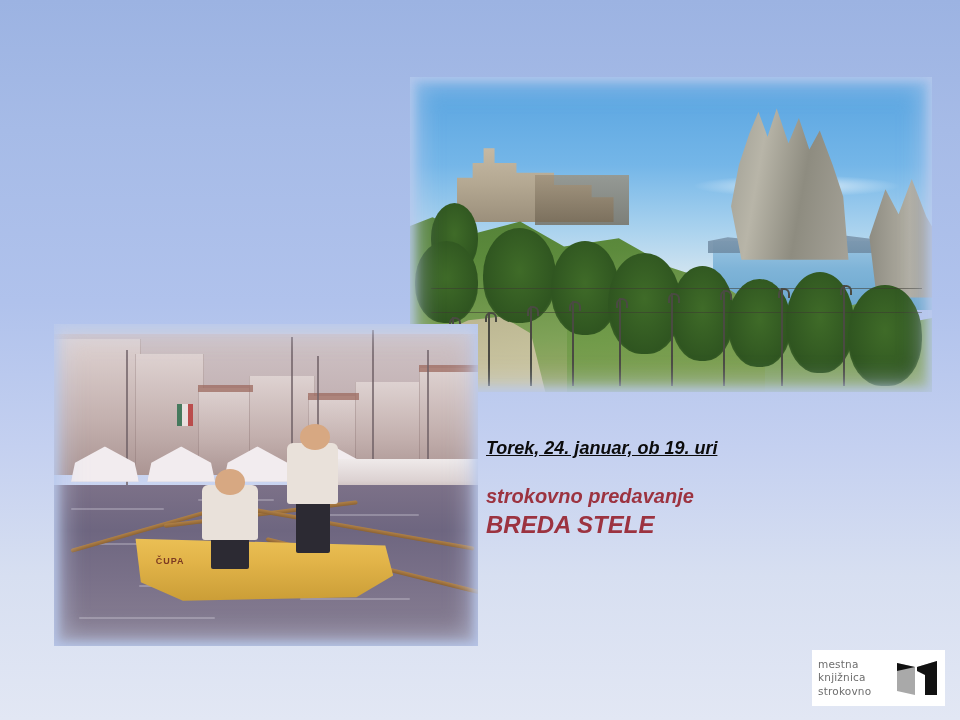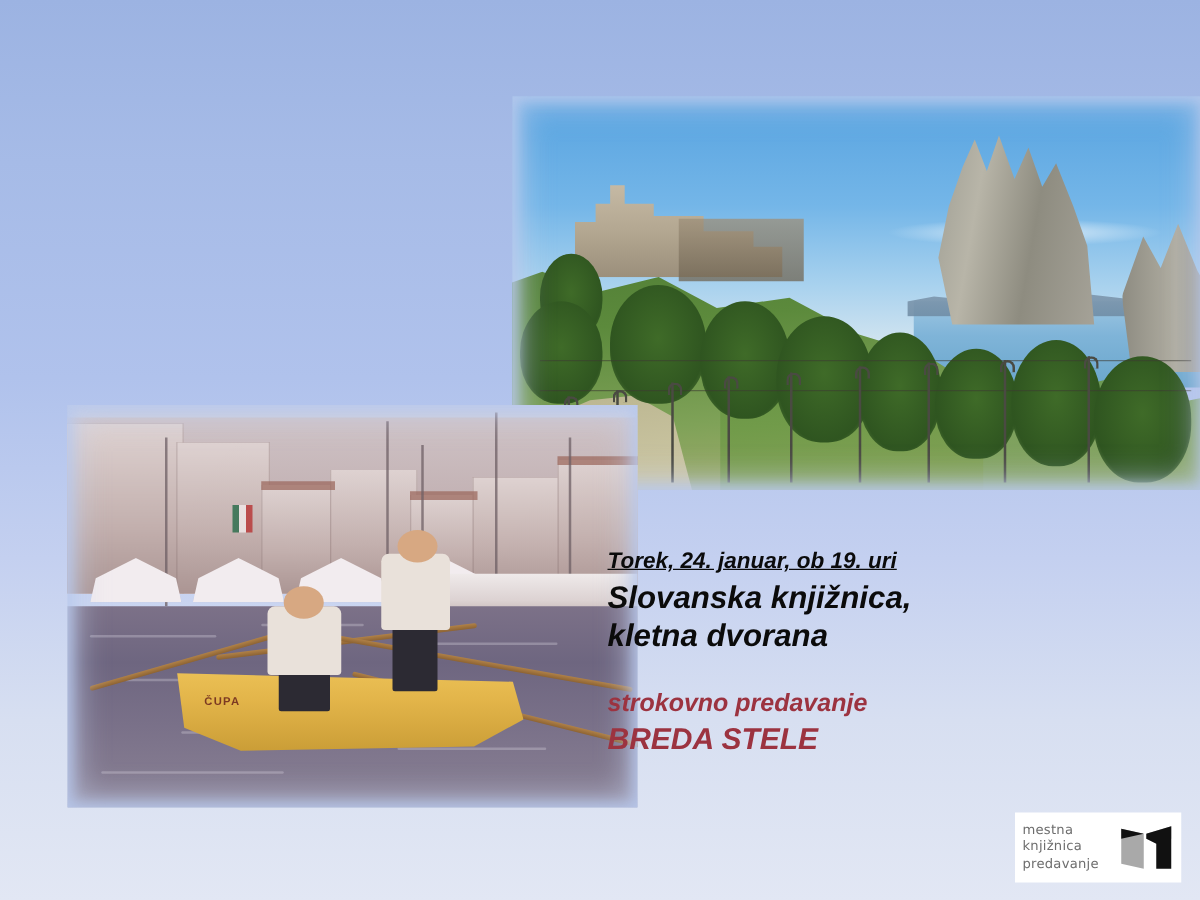--- a/index.html
+++ b/index.html
@@ -39,21 +39,20 @@
     font-weight: bold;
     font-style: italic;
     color: #0b0b0b;
     letter-spacing: 0.2px;
   }
 
   
   .photo {
     position: absolute;
     overflow: hidden;
-    padding-left: 32px;
   }
   .photo .inner {
     position: absolute;
     inset: 0;
     overflow: hidden;
   }
   .photo .feather {
     position: absolute;
     inset: -2px;
     pointer-events: none;
@@ -486,33 +485,29 @@
 
       <div class="rower-legs" style="left:57%;top:54%;width:8%;height:17%"></div>
       <div class="rower-body" style="left:55%;top:37%;width:12%;height:19%"></div>
       <div class="rower-head" style="left:58%;top:31%;width:7%;height:8%"></div>
     </div>
     <div class="feather"></div>
   </div>
 
   <div id="info">
     <div class="date">Torek, 24. januar, ob 19. uri</div>
-    <div class="venue">
-      <div>Slovanska knjižnica,</div>
-      <div>kletna dvorana</div>
-    </div>
     <div class="kind">strokovno predavanje</div>
     <div class="speaker">BREDA STELE</div>
   </div>
 
   <div id="logo">
     <div class="logo-text">
       <div>mestna</div>
       <div>knjižnica</div>
-      <div>predavanje</div>
+      <div>strokovno</div>
     </div>
     <svg class="logo-mark" viewBox="0 0 44 42">
       <polygon points="2,6 20,10 20,38 2,34" fill="#a9a9a9"></polygon>
       <polygon points="2,6 20,10 2,14" fill="#111111"></polygon>
       <polygon points="22,10 42,4 42,14 22,10" fill="#a9a9a9"></polygon>
       <polygon points="22,10 42,4 42,38 30,38 30,18 22,14" fill="#111111"></polygon>
     </svg>
   </div>
 
 </div>

